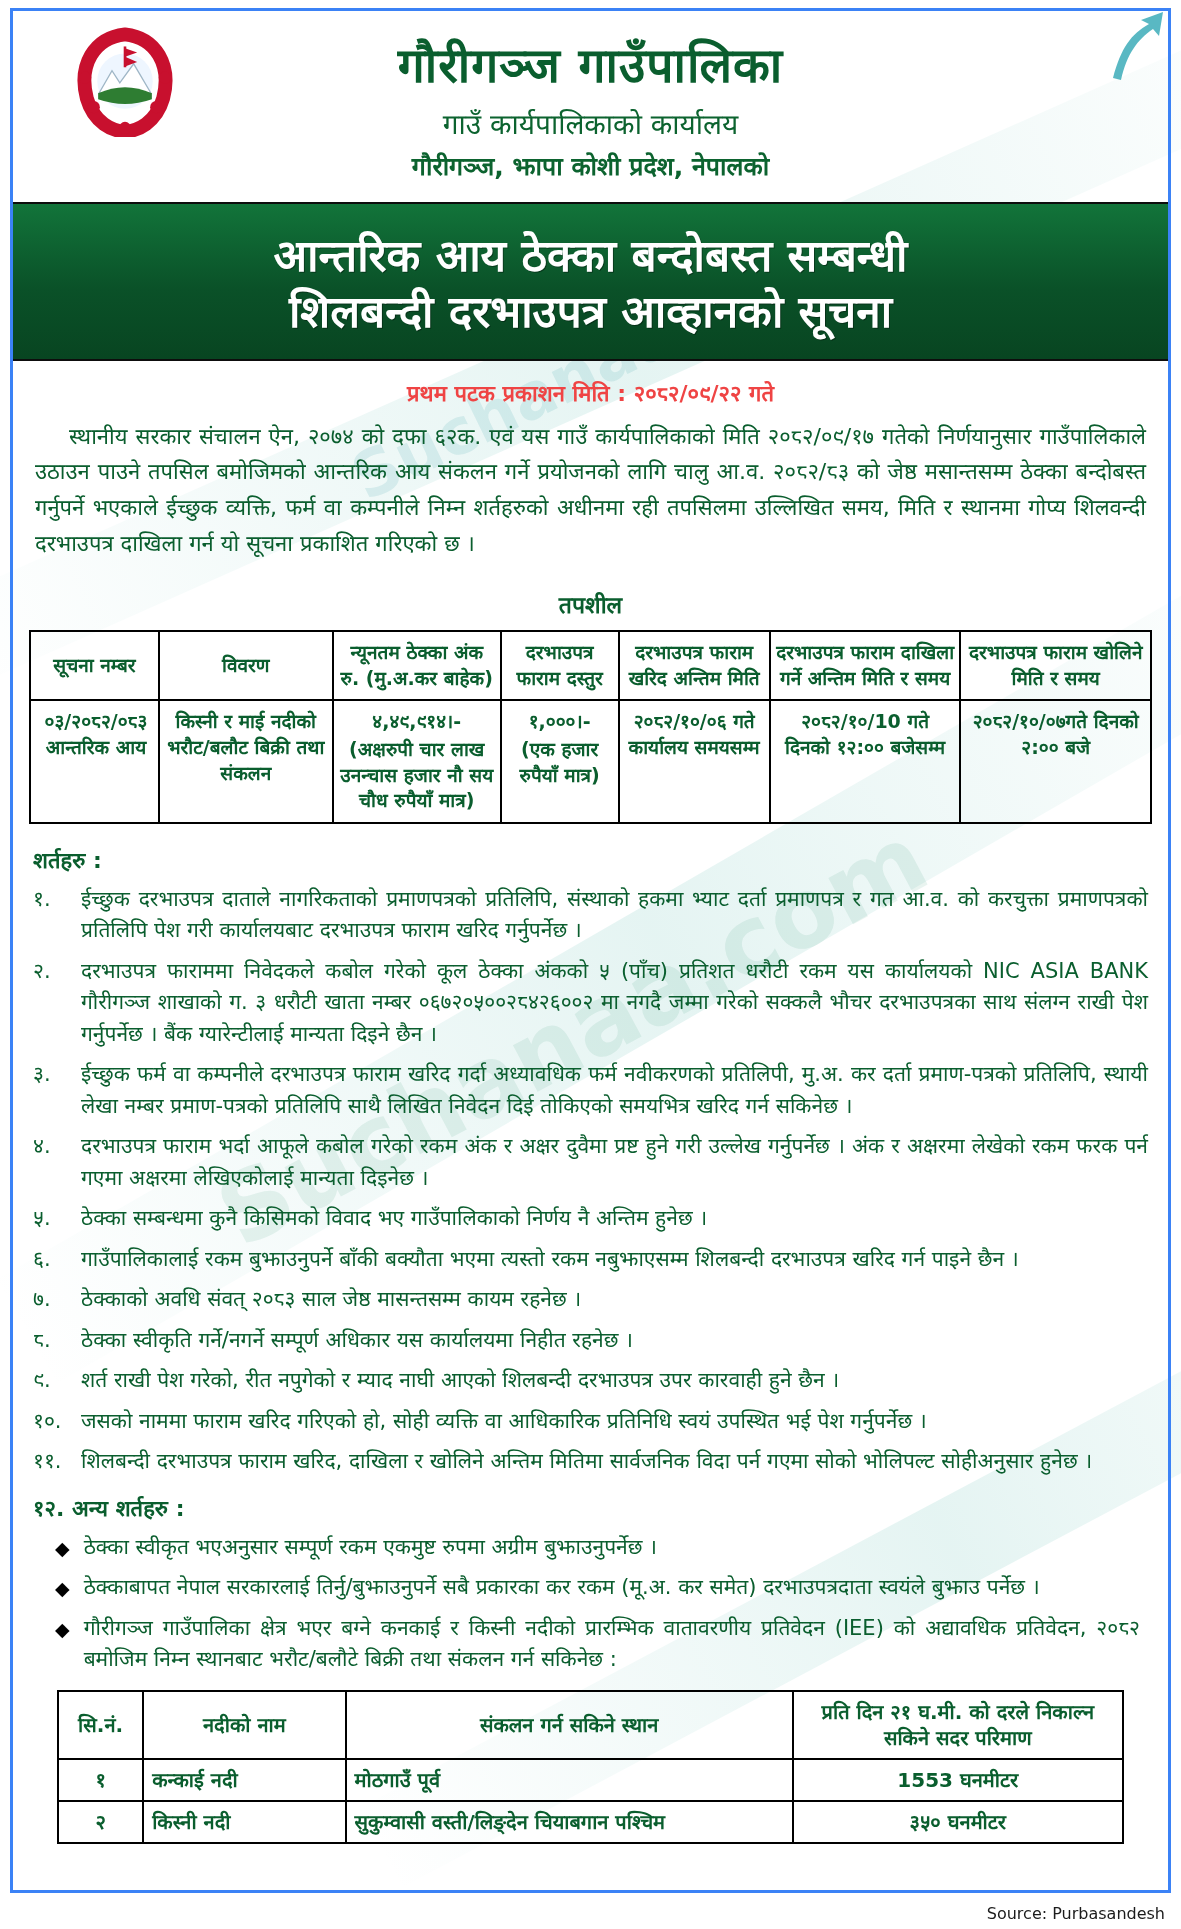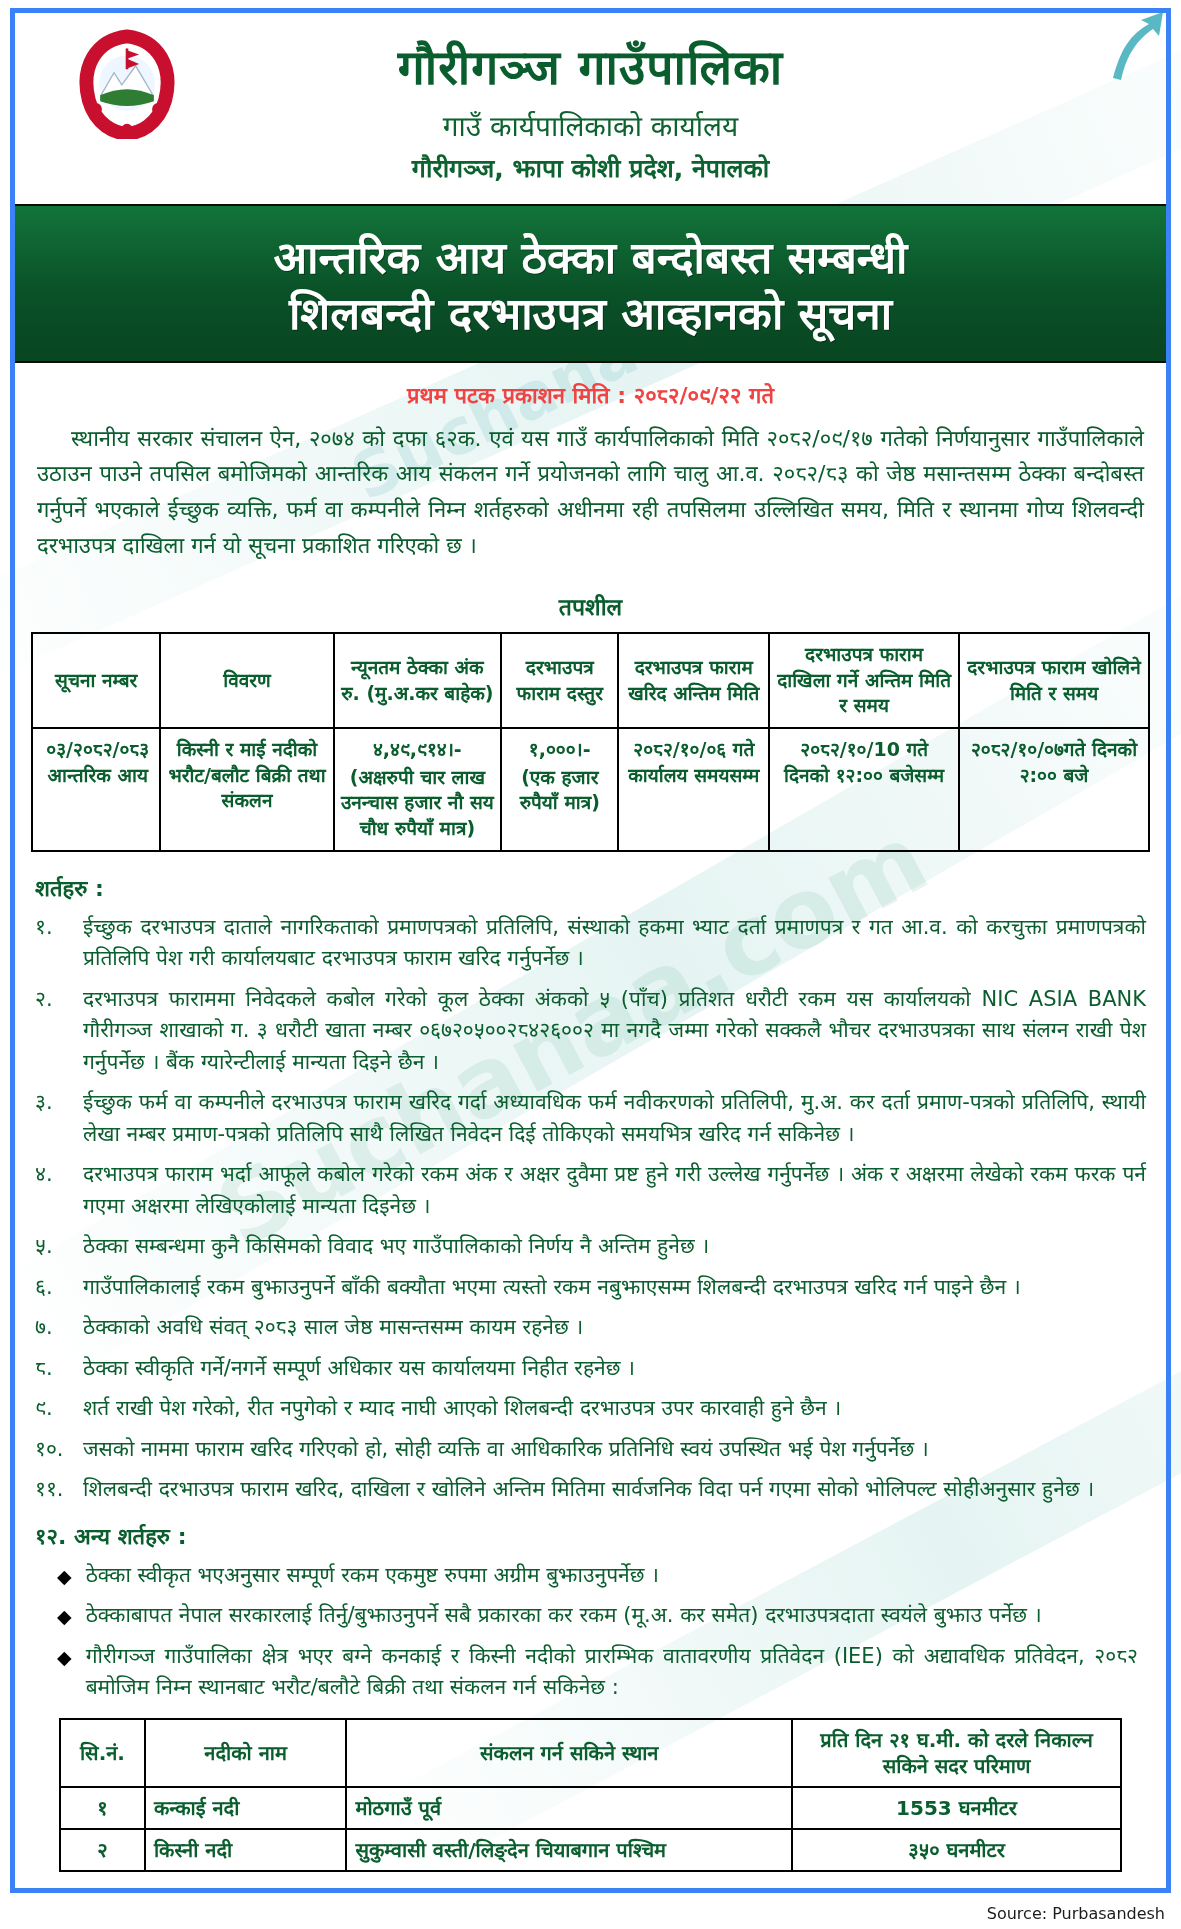--- a/index.html
+++ b/index.html
@@ -25,21 +25,21 @@
   }
   .wm-streak {
     background: linear-gradient(90deg, rgba(120,200,190,0) 0%, rgba(110,195,185,0.18) 50%, rgba(120,200,190,0) 100%);
   }
   .wm-arrow { opacity: 0.85; }
 
   
   .frame {
     position: absolute;
     top: 8px; left: 10px; right: 10px; bottom: 36px;
-    border: 5px solid #3b82f6;
+    border: 3px solid #3b82f6;
     padding: 0 16px;
     z-index: 1;
     overflow: hidden;
   }
 
   
   .header {
     position: relative;
     padding: 20px 0 10px 0;
     text-align: center;

